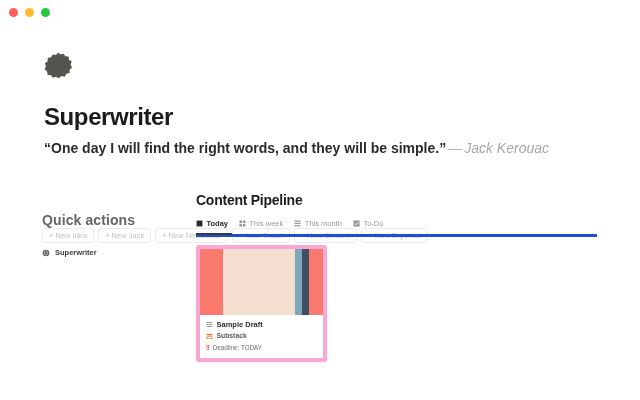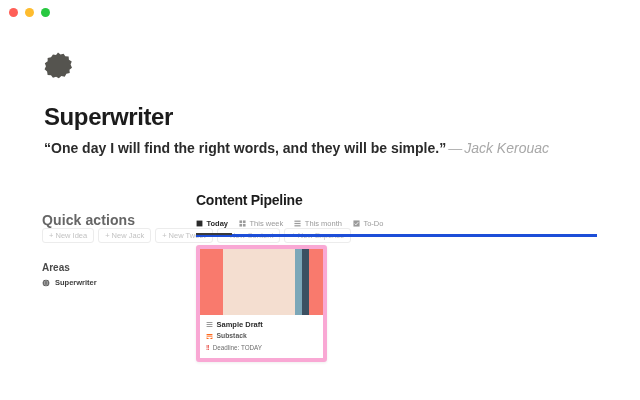--- a/index.html
+++ b/index.html
@@ -266,26 +266,26 @@
 
   <div class="columns">
 
     <div class="col-left">
 
       <div class="sub-heading">Quick actions</div>
 
       <div class="qa-list">
         <span class="qa-chip">+ New Idea</span>
         <span class="qa-chip">+ New Jack</span>
+        <span class="qa-chip">+ New Newsletter</span>
         <span class="qa-chip">+ New Tweet</span>
         <span class="qa-chip">+ New Content</span>
         <span class="qa-chip">+ New Expense</span>
       </div>
 
-      <div class="areas-heading">Areas</div>
 
       <div class="area-list">
         <div class="area-item">
           <svg class="area-ico" viewBox="0 0 24 24">
             <circle cx="12" cy="12" r="10" fill="#3d3d3d"></circle>
             <ellipse cx="12" cy="12" rx="4" ry="10" fill="none" stroke="#ffffff" stroke-width="1.4"></ellipse>
             <path d="M2.4 9h19.2M2.4 15h19.2" stroke="#ffffff" stroke-width="1.4" fill="none"></path>
           </svg>
           <span>Superwriter</span>
         </div>

